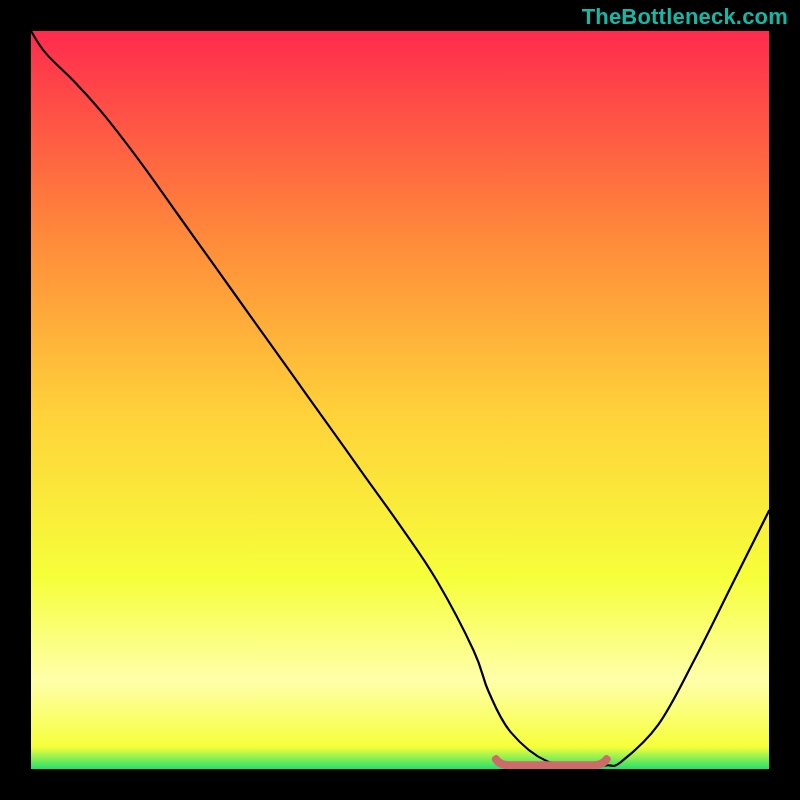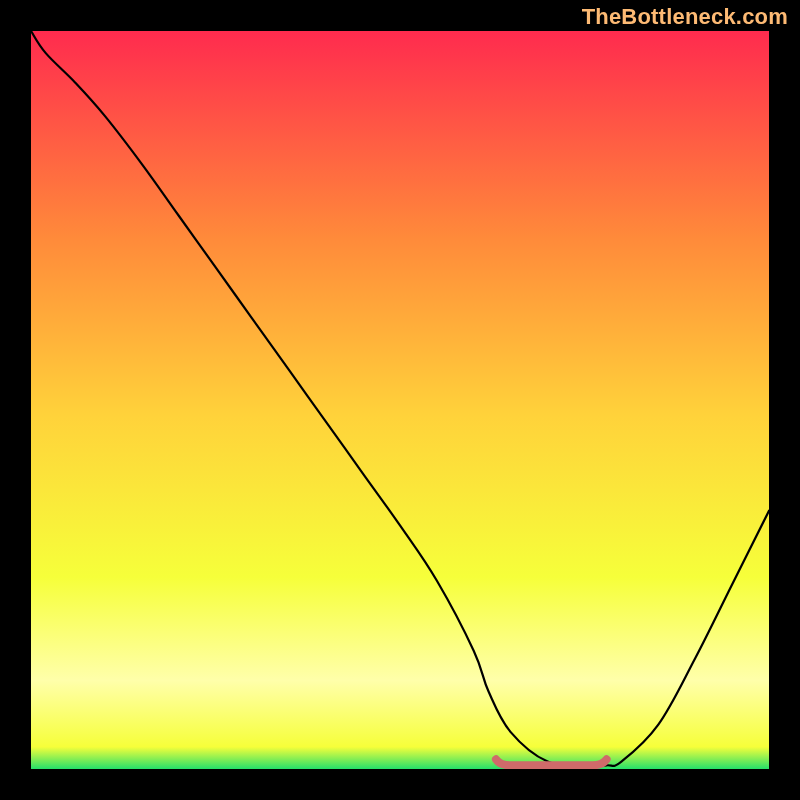--- a/index.html
+++ b/index.html
@@ -10,21 +10,21 @@
     position: relative;
     font-family: Arial, Helvetica, sans-serif;
     overflow: hidden;
   }
   .watermark {
     position: absolute;
     top: 4px;
     right: 12px;
     font-size: 22px;
     font-weight: 600;
-    color: #fdba74;
+    color: #14b8a6;
     letter-spacing: 0.2px;
     z-index: 10;
   }
   .plot-wrap {
     position: absolute;
     left: 31px;
     top: 31px;
     width: 738px;
     height: 738px;
   }

